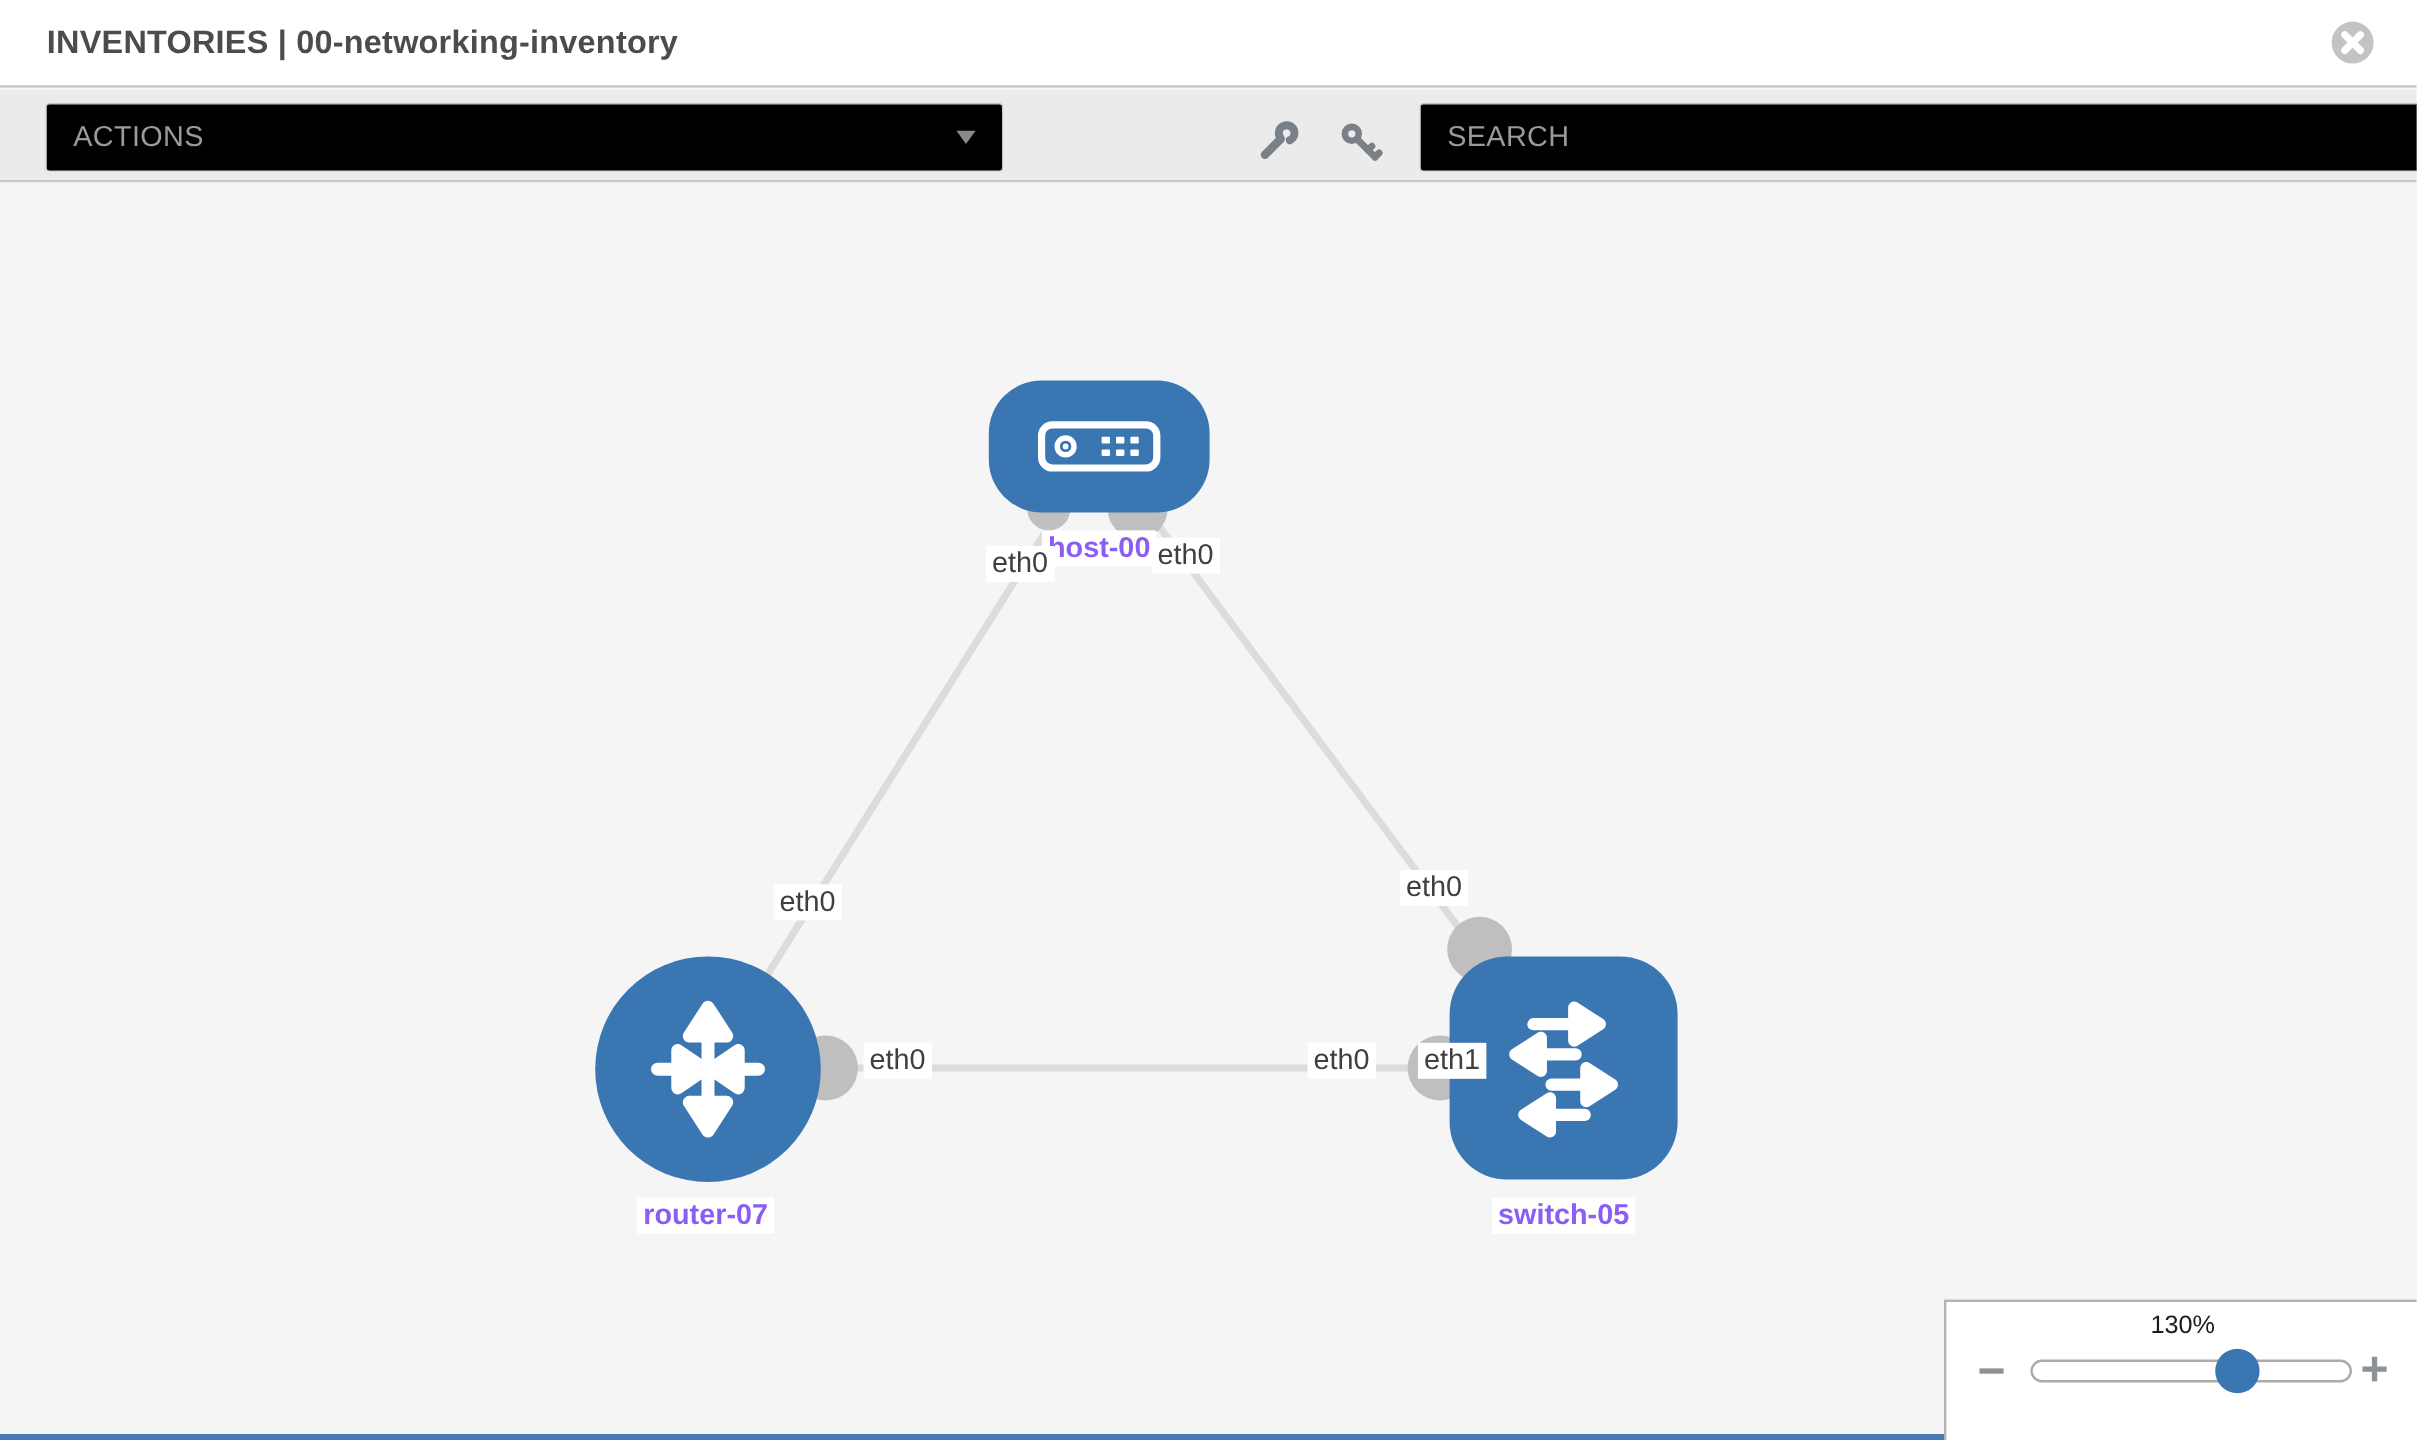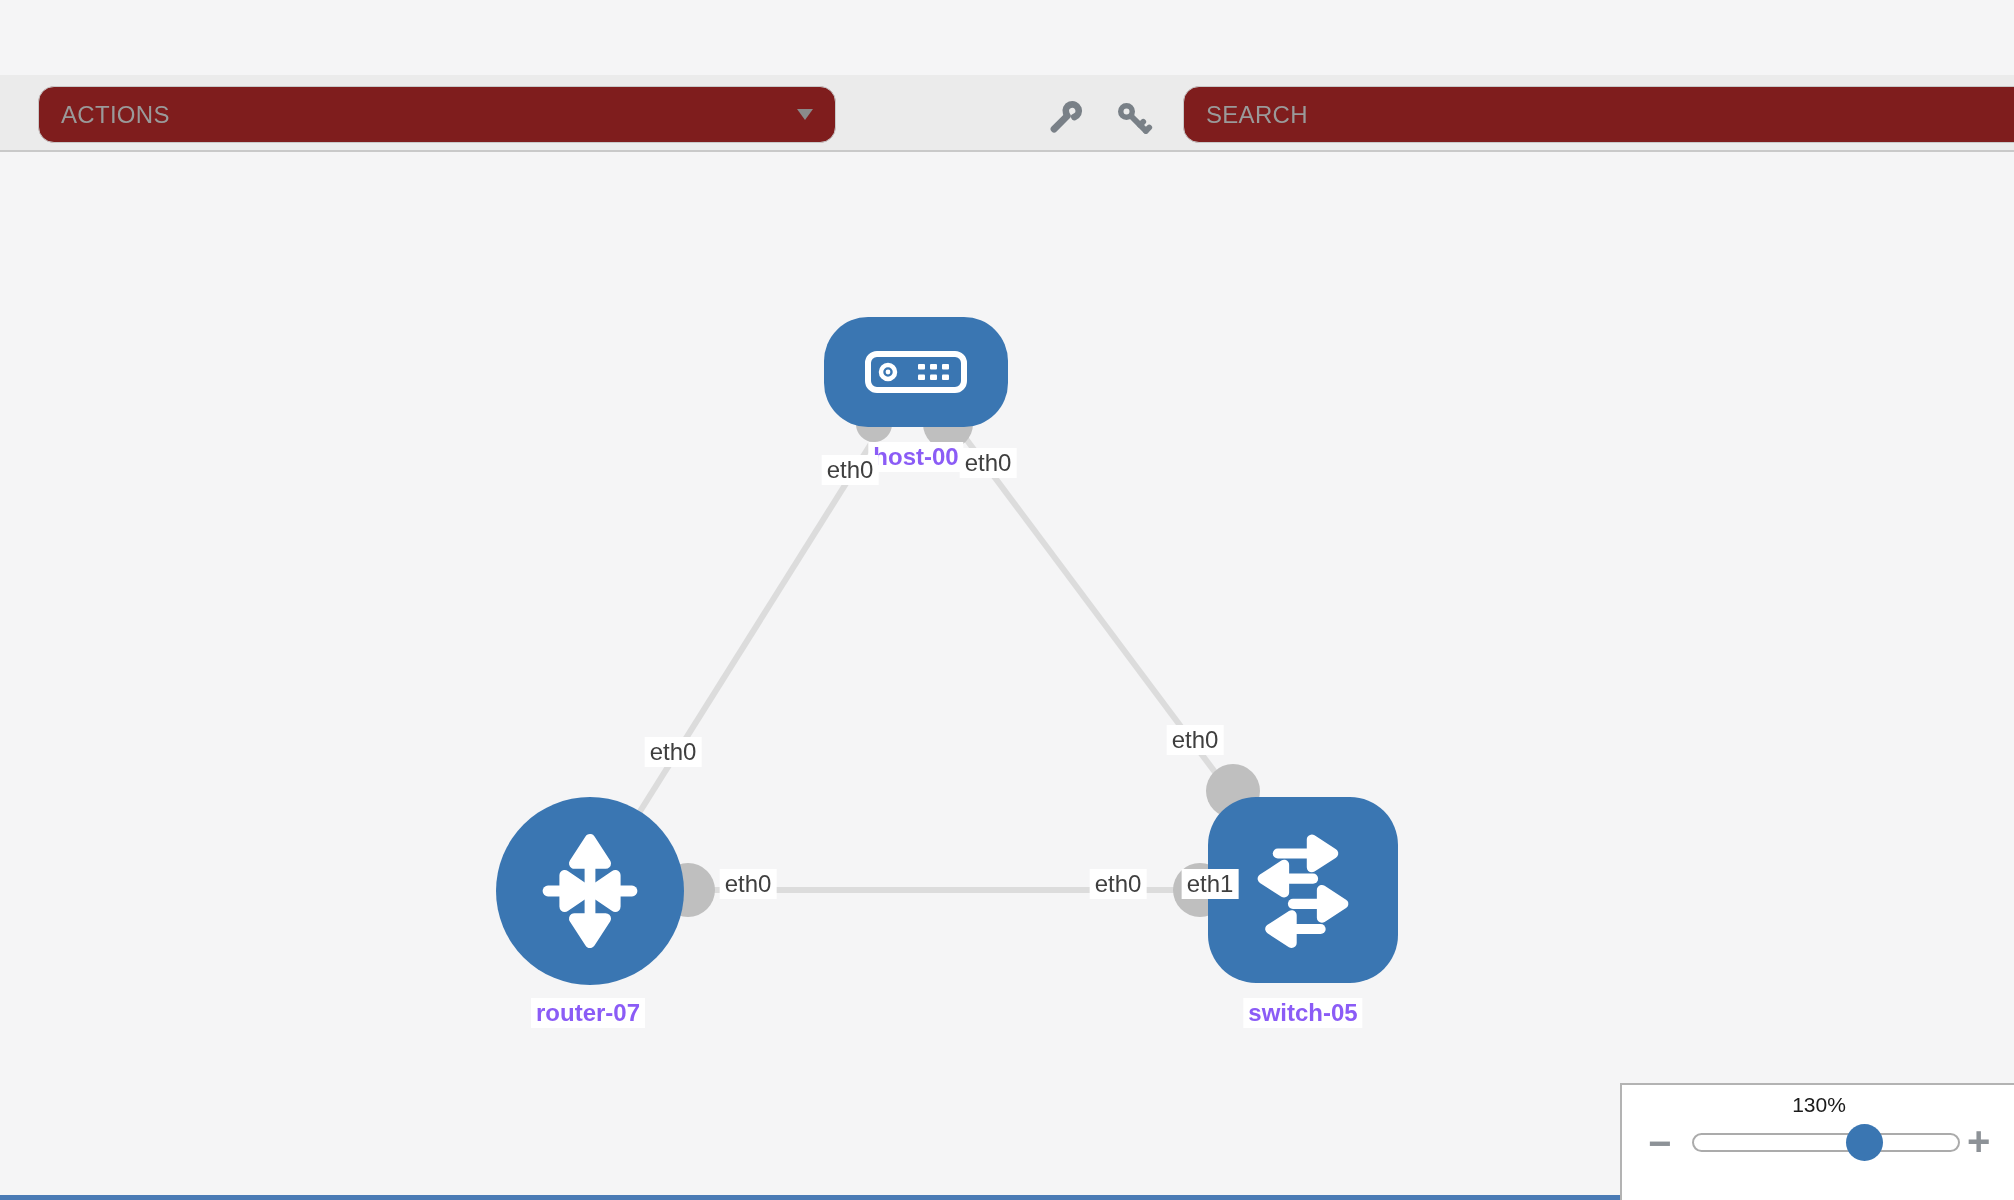--- a/index.html
+++ b/index.html
@@ -19,21 +19,21 @@
   .close-btn{
     position:absolute;right:35px;top:17px;width:37px;height:37px;border:none;background:transparent;
     padding:0;cursor:pointer;
   }
   
   .toolbar{
     position:absolute;left:0;top:75px;width:100%;height:77px;background:#ebebeb;
     border-bottom:2px solid #c9c9c9;
   }
   .select{
-    position:absolute;top:11px;height:57px;background:#7f1d1d;border:1px solid #c8c8c8;border-radius:16px;
+    position:absolute;top:11px;height:57px;background:#000000;border:1px solid #c8c8c8;border-radius:3px;
     display:flex;align-items:center;justify-content:space-between;padding:0 22px;cursor:pointer;
   }
   .select .lbl{font-size:24px;color:#9a9a9a;letter-spacing:.3px;}
   .caret{width:0;height:0;border-left:8px solid transparent;border-right:8px solid transparent;border-top:11px solid #8a8a8a;}
   .sel-actions{left:38px;width:798px;}
   .sel-search{left:1183px;width:930px;}
   .tool-btn{
     position:absolute;top:24px;width:40px;height:40px;border:none;background:transparent;padding:0;cursor:pointer;
   }
   .tool-btn.wrench{left:1046px;}
@@ -67,20 +67,30 @@
   .zoom-thumb{
     position:absolute;width:37px;height:37px;border-radius:50%;top:39px;cursor:grab;
   }
   .bottom-strip{position:absolute;left:0;top:1195px;width:1620px;height:5px;z-index:4;}
 </style>
 </head>
 <body>
 
 <div class="app">
 
+  <div class="hdr">
+    <h1>INVENTORIES | 00-networking-inventory</h1>
+    <button class="close-btn" title="">
+      <svg width="37" height="37" viewBox="0 0 37 37">
+        <circle cx="18.5" cy="18.5" r="17.5" fill="#c3c3c3"></circle>
+        <line x1="12" y1="12" x2="25" y2="25" stroke="#fff" stroke-width="6" stroke-linecap="round"></line>
+        <line x1="25" y1="12" x2="12" y2="25" stroke="#fff" stroke-width="6" stroke-linecap="round"></line>
+      </svg>
+    </button>
+  </div>
 
   <div class="toolbar">
     <div class="select sel-actions">
       <span class="lbl">ACTIONS</span>
       <span class="caret"></span>
     </div>
 
     <button class="tool-btn wrench">
       <svg width="40" height="40" viewBox="0 0 32 32">
         <g stroke="#798087" fill="none" stroke-linecap="round">

